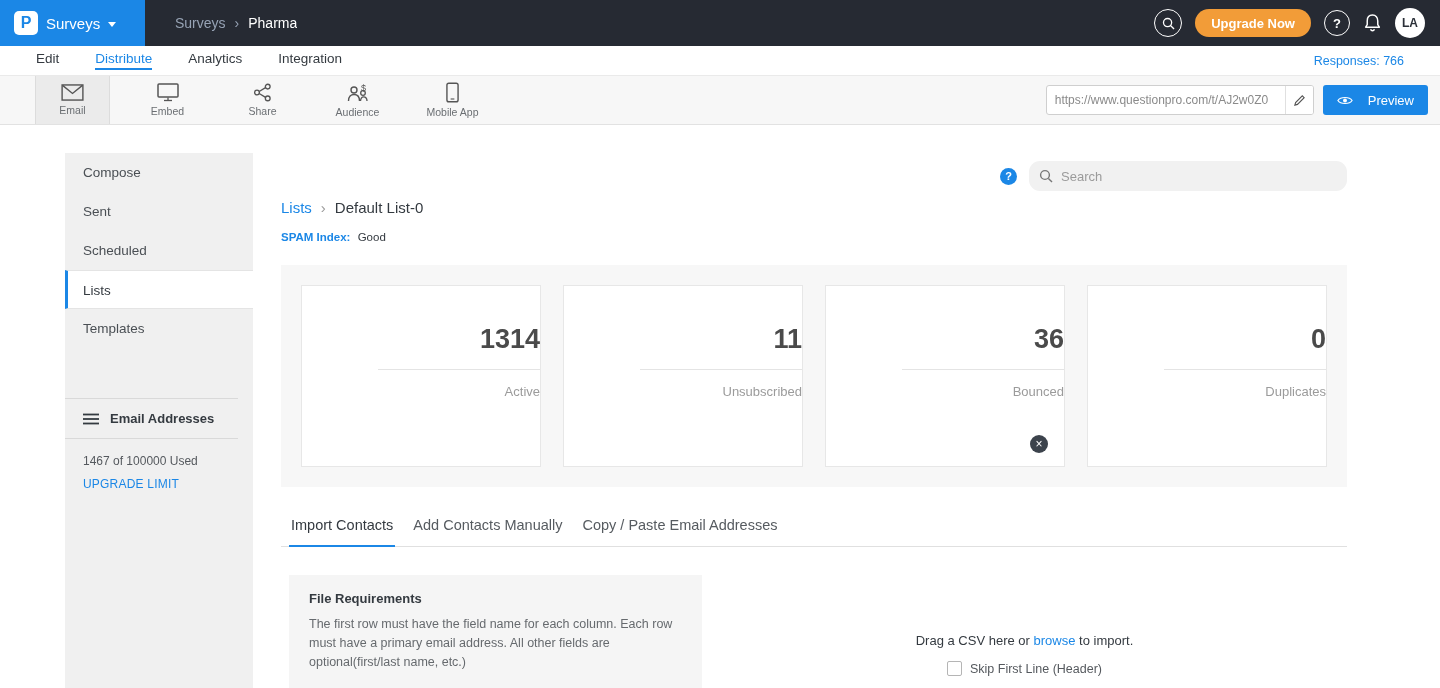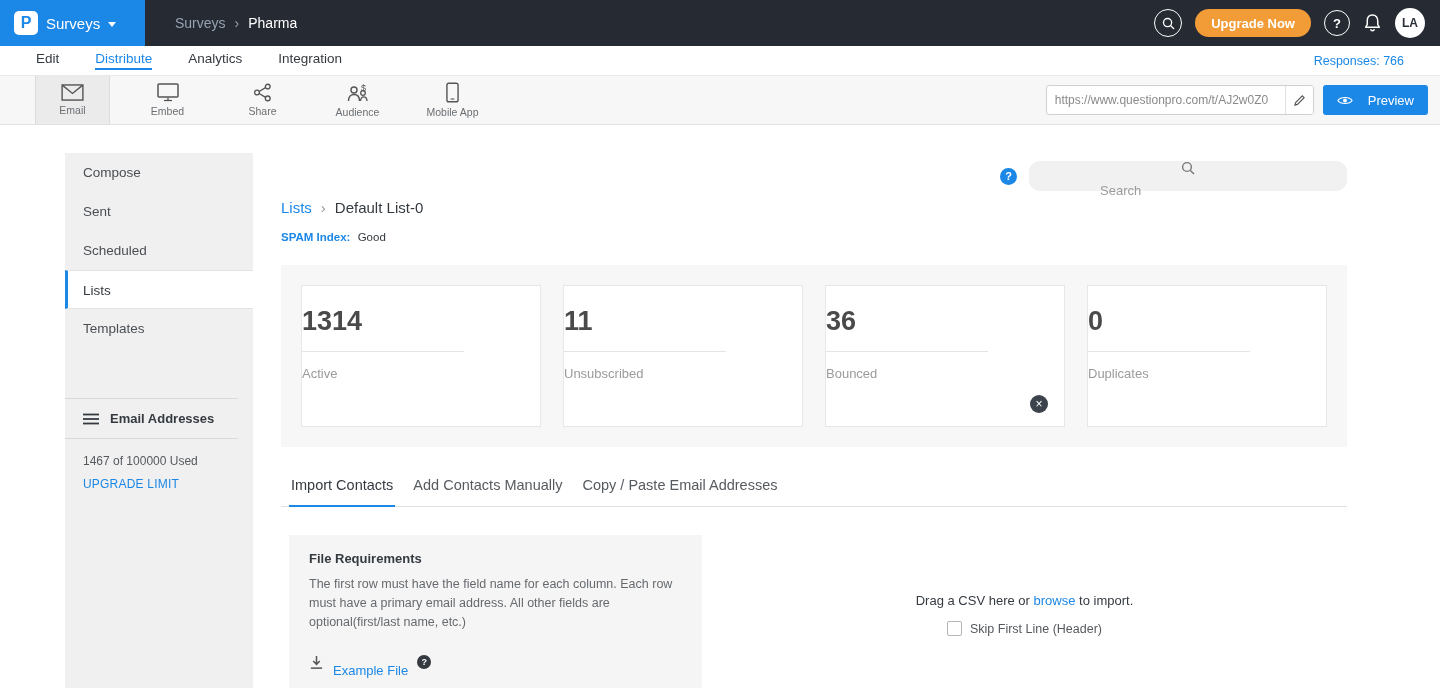--- a/index.html
+++ b/index.html
@@ -115,41 +115,41 @@
   
   .main { flex: 1; padding: 36px 93px 0 28px; background: #fff; min-width: 0; }
   .main-toprow { display: flex; justify-content: flex-end; align-items: center; gap: 12px; }
   .help-dot {
     width: 17px; height: 17px; border-radius: 50%; background: #1b87e6; color: #fff;
     font-size: 11px; font-weight: bold; display: flex; align-items: center; justify-content: center;
     cursor: pointer; flex: none;
   }
   .search-box {
     width: 318px; height: 30px; background: #f1f1f1; border-radius: 11px;
-    display: flex; align-items: center; gap: 8px; padding: 0 10px; flex-direction: column;
+    display: flex; align-items: center; gap: 8px; padding: 0 10px;
   }
   .search-box input {
     flex: 1; border: none; outline: none; background: transparent; font-size: 13px;
     color: #333; font-family: "Liberation Sans", sans-serif; min-width: 0;
   }
   .search-box input::placeholder { color: #9b9b9b; }
 
   .main-crumb { display: flex; align-items: center; gap: 9px; margin-top: 8px; font-size: 15px; }
   .main-crumb .root { color: #1b87e6; cursor: pointer; }
   .main-crumb .sep { color: #9b9b9b; }
   .main-crumb .current { color: #343a40; }
 
   .spam-row { margin-top: 15px; font-size: 11.5px; }
   .spam-row .label { color: #1b87e6; font-weight: bold; }
   .spam-row .value { color: #343a40; margin-left: 4px; }
 
   .stats-wrap { margin-top: 22px; background: #f7f7f7; padding: 20px; display: flex; gap: 22px; }
   .stat-card {
-    flex: 1; background: #fff; border: 1px solid #e7e7e7; height: 142px;
-    display: flex; flex-direction: column; align-items: flex-start; padding-top: 20px;
+    flex: 1; background: #fff; border: 1px solid #e7e7e7; height: 182px;
+    display: flex; flex-direction: column; align-items: flex-end; padding-top: 38px;
     position: relative;
   }
   .stat-value { font-size: 27px; font-weight: bold; color: #4a4a4a; }
   .stat-divider { width: 68%; border-top: 1px solid #e4e4e4; margin: 14px 0; }
   .stat-label { font-size: 13px; color: #9b9b9b; }
   .stat-dismiss {
     position: absolute; right: 16px; bottom: 13px; width: 18px; height: 18px;
     border-radius: 50%; background: #3c434c; color: #fff; font-size: 12px; line-height: 1;
     display: flex; align-items: center; justify-content: center; cursor: pointer;
   }

